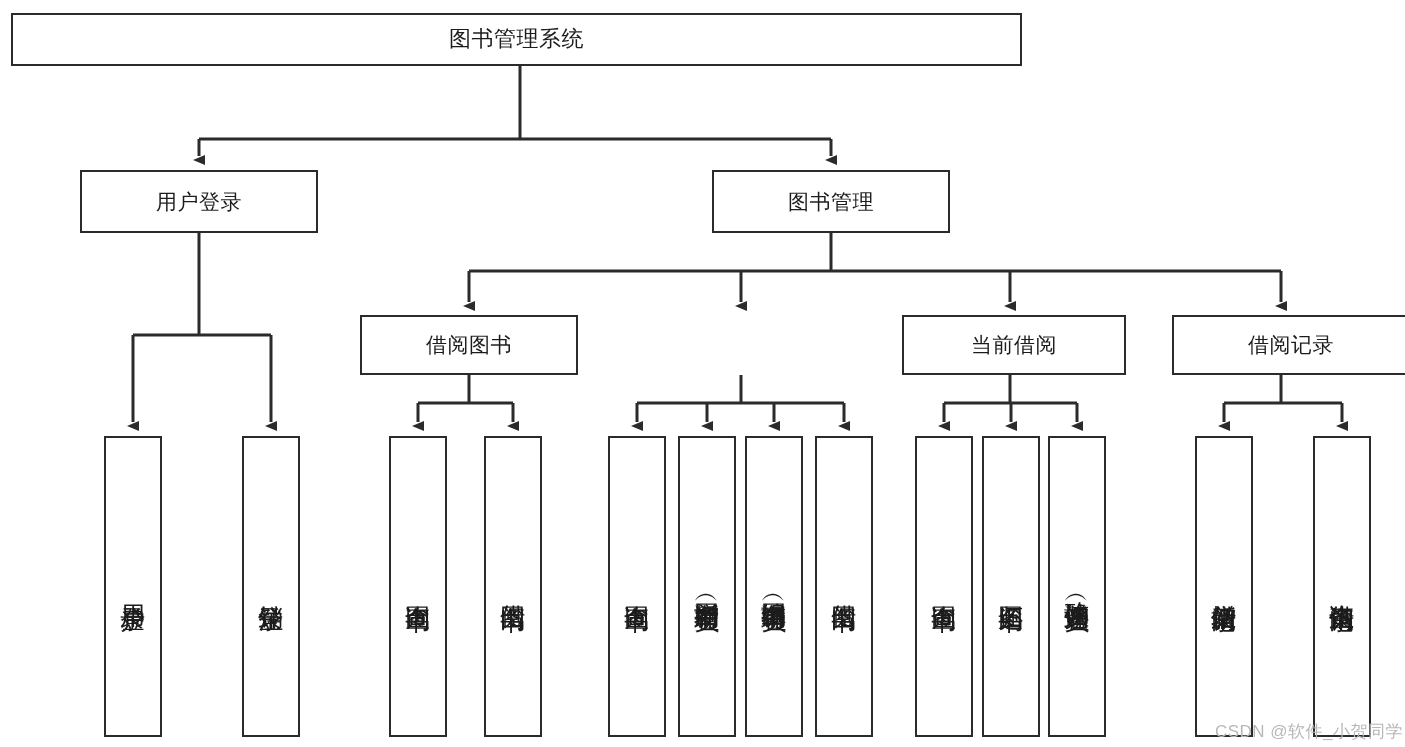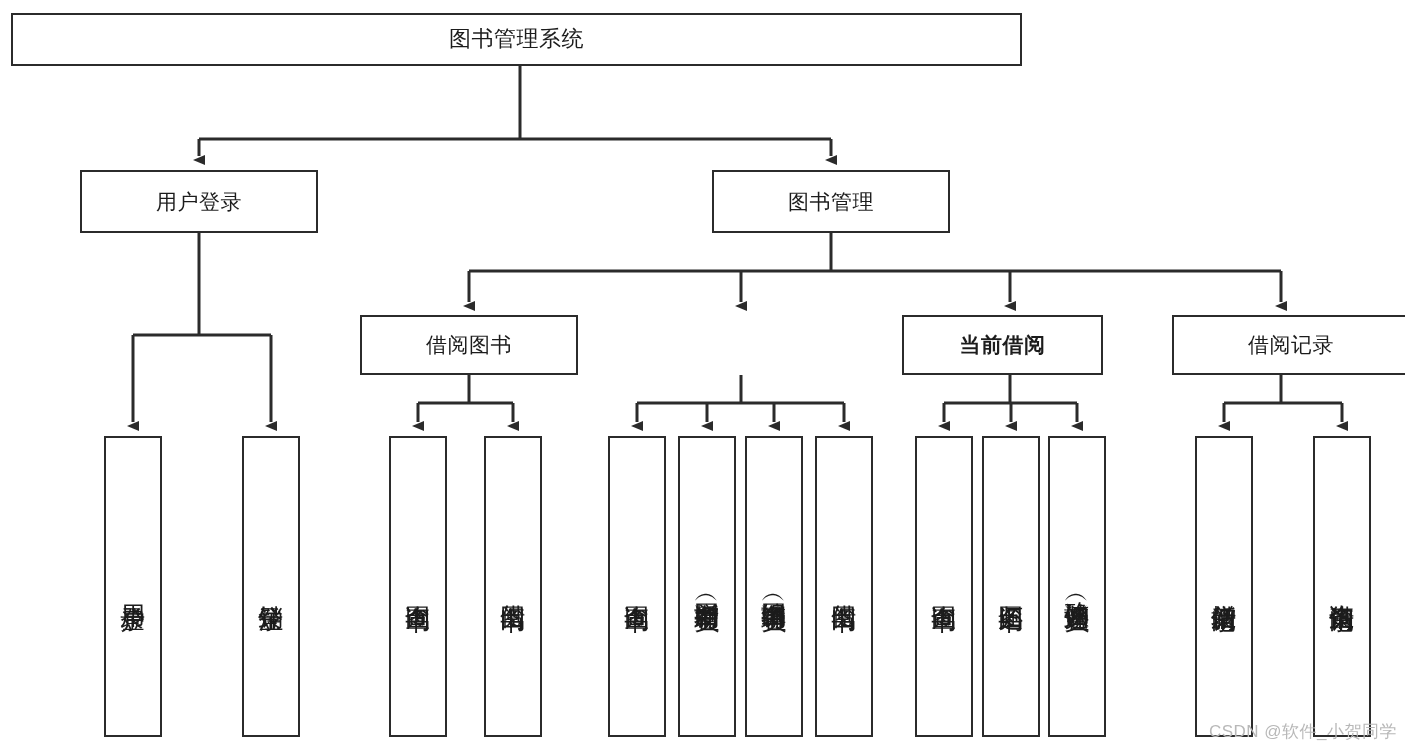--- a/index.html
+++ b/index.html
@@ -57,21 +57,21 @@
   .node .label {
     display: block;
   }
   .node.vert .label {
     writing-mode: vertical-rl;
     text-orientation: upright;
     white-space: nowrap;
   }
   .watermark {
     position: absolute;
-    right: 8px;
+    right: 2px;
     bottom: 4px;
     font-size: 17px;
     color: #b8b8b8;
     letter-spacing: 0.5px;
     white-space: nowrap;
   }
 </style>
 </head>
 <body>
 
@@ -134,21 +134,21 @@
   <div class="node horiz" style="left:80px; top:170px; width:238px; height:63px;">
     <span class="label">用户登录</span>
   </div>
   <div class="node horiz" style="left:712px; top:170px; width:238px; height:63px;">
     <span class="label">图书管理</span>
   </div>
 
   <div class="node horiz" style="left:360px; top:315px; width:218px; height:60px;">
     <span class="label">借阅图书</span>
   </div>
-  <div class="node horiz" style="left:902px; top:315px; width:201px; height:60px;font-weight:bold;">
+  <div class="node horiz" style="left:902px; top:315px; width:224px; height:60px;">
     <span class="label">当前借阅</span>
   </div>
   <div class="node horiz" style="left:1172px; top:315px; width:238px; height:60px;">
     <span class="label">借阅记录</span>
   </div>
 
   <div class="node vert" style="left:104px; top:436px; width:58px; height:301px;">
     <span class="label">用户登录</span>
   </div>
   <div class="node vert" style="left:242px; top:436px; width:58px; height:301px;">

